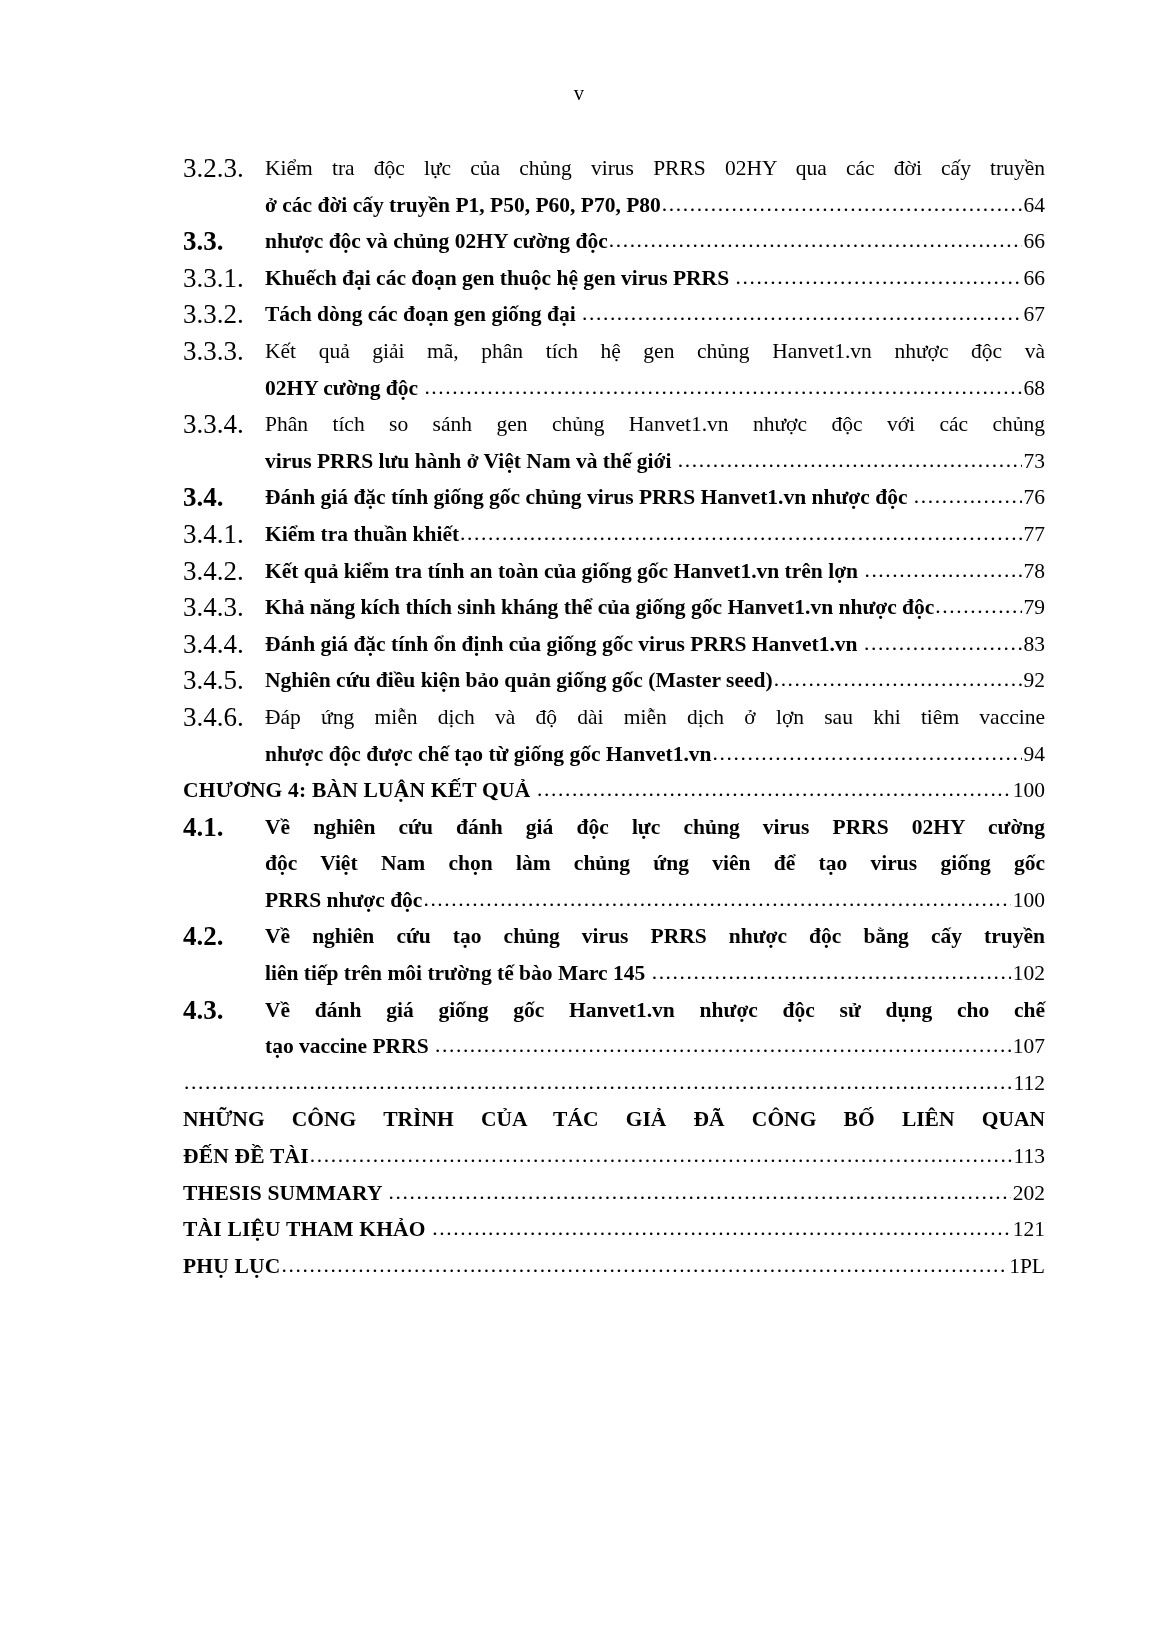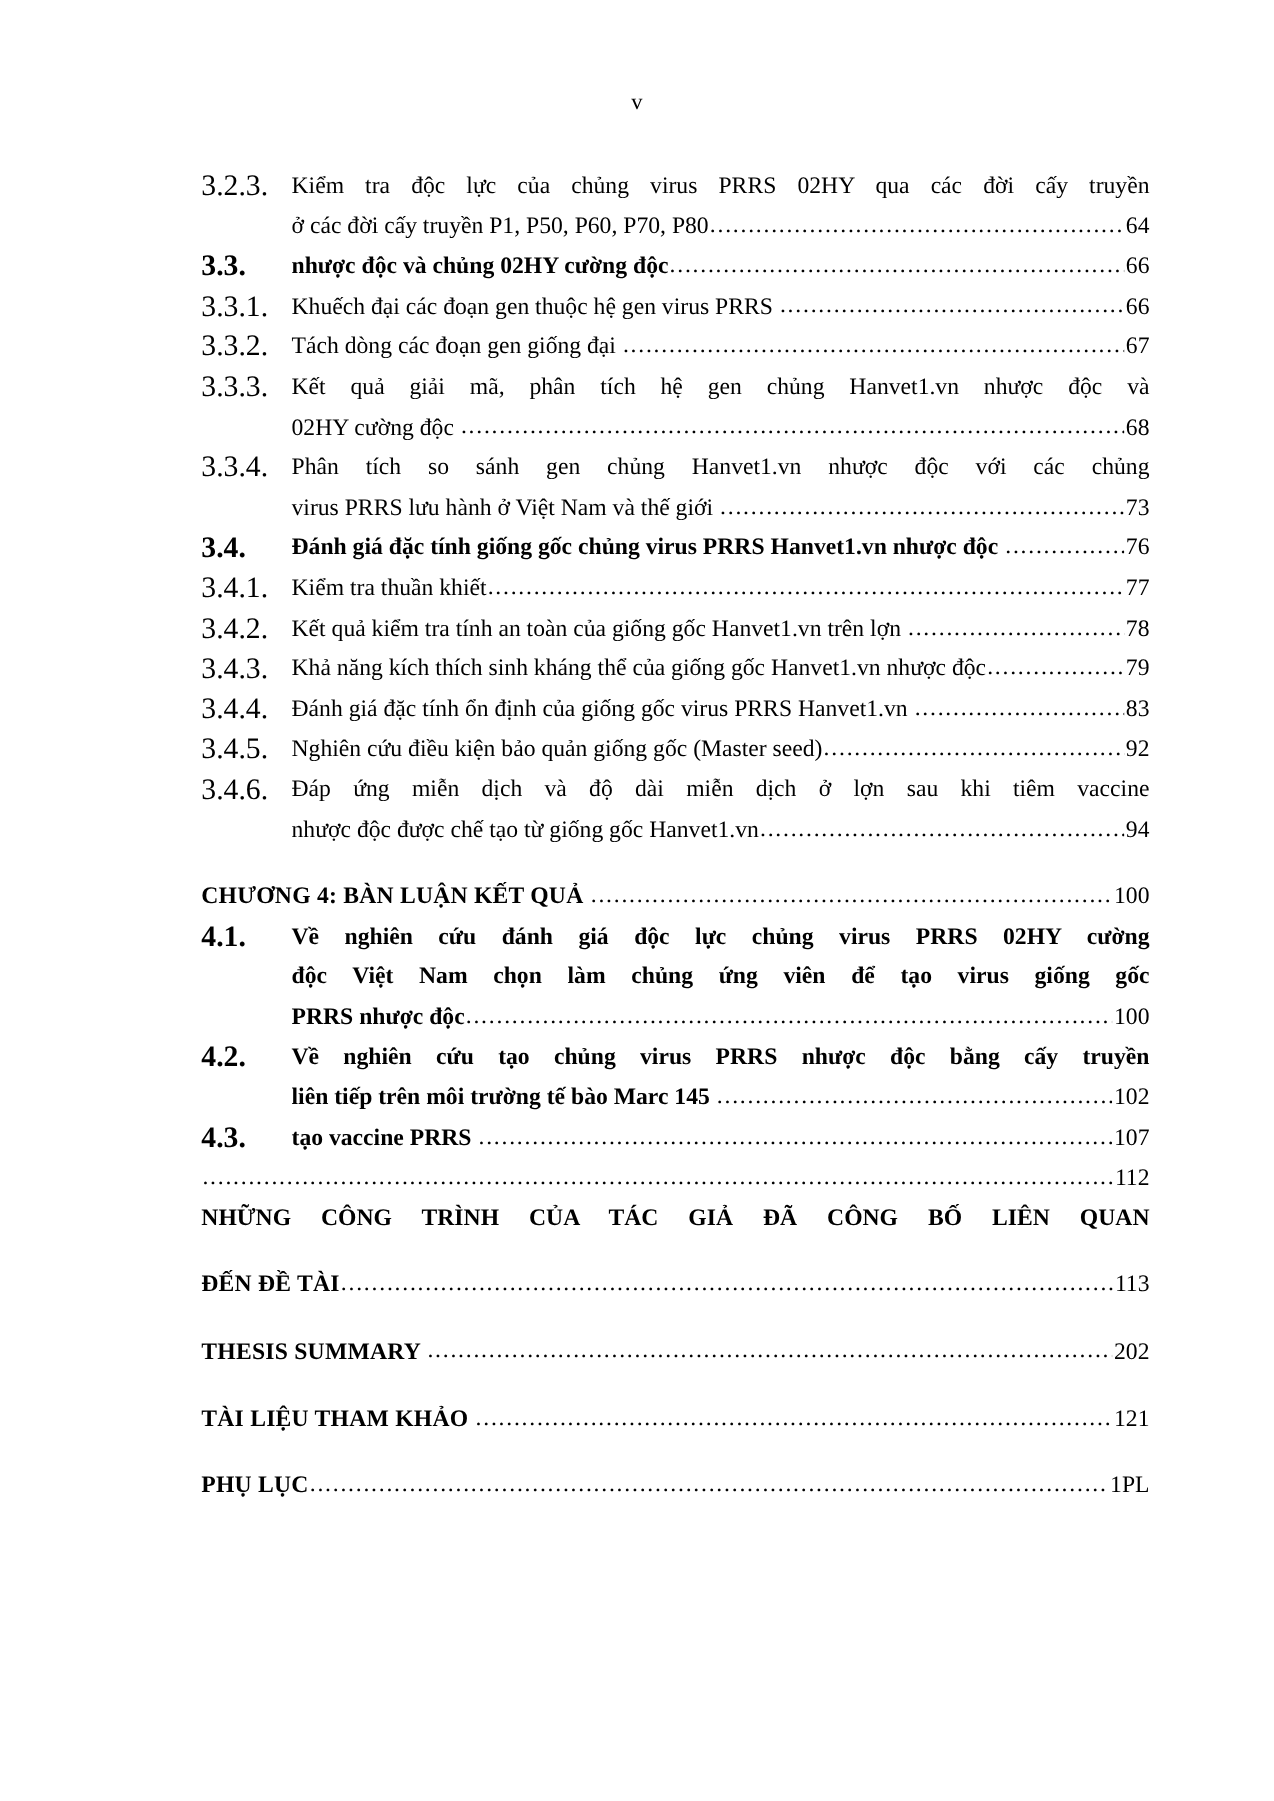--- a/index.html
+++ b/index.html
@@ -83,20 +83,21 @@
   
   .ln.last {
     display: flex;
     align-items: baseline;
     white-space: nowrap;
     width: 100%;
   }
   .ttl {
     flex: 0 0 auto;
     white-space: pre;
+    font-weight: bold;
   }
   .leader {
     flex: 1 1 auto;
     overflow: hidden;
     white-space: nowrap;
     margin: 0 1px 0 1px;
     letter-spacing: 1.6px;
     font-size: 21.5px;
     line-height: 1;
     font-weight: normal;
@@ -105,21 +106,21 @@
   }
   .pg {
     flex: 0 0 auto;
     white-space: pre;
     text-align: left;
     font-weight: normal;
     padding-left: 1px;
   }
   .entry.bold .pg { font-weight: normal; }
   
-  .caps .ttl { letter-spacing: .2px; margin-top: 24px; }
+  .caps .ttl { letter-spacing: .2px; }
 </style>
 </head>
 <body>
 
 <div class="page">
 
   <div class="folio">v</div>
 
   <div class="toc" id="toc-root">
       <div class="entry"><span class="num">3.2.3.</span><span class="body"><span class="lines"><span class="ln just">Kiểm tra độc lực của chủng virus PRRS 02HY qua các đời cấy truyền</span><span class="ln last">
@@ -195,21 +196,21 @@
       <div class="entry bold"><span class="num">4.1.</span><span class="body"><span class="lines"><span class="ln just">Về nghiên cứu đánh giá độc lực chủng virus PRRS 02HY cường</span><span class="ln just">độc Việt Nam chọn làm chủng ứng viên để tạo virus giống gốc</span><span class="ln last">
               <span class="ttl">PRRS nhược độc</span>
               <span class="leader">................................................................................................................................................................................................................................................................................................................................................................................................................</span>
               <span class="pg">100</span>
             </span></span></span></div>
       <div class="entry bold"><span class="num">4.2.</span><span class="body"><span class="lines"><span class="ln just">Về nghiên cứu tạo chủng virus PRRS nhược độc bằng cấy truyền</span><span class="ln last">
               <span class="ttl">liên tiếp trên môi trường tế bào Marc 145 </span>
               <span class="leader">................................................................................................................................................................................................................................................................................................................................................................................................................</span>
               <span class="pg">102</span>
             </span></span></span></div>
-      <div class="entry bold"><span class="num">4.3.</span><span class="body"><span class="lines"><span class="ln last">
+      <div class="entry bold"><span class="num">4.3.</span><span class="body"><span class="lines"><span class="ln just">Về đánh giá giống gốc Hanvet1.vn nhược độc sử dụng cho chế</span><span class="ln last">
               <span class="ttl">tạo vaccine PRRS </span>
               <span class="leader">................................................................................................................................................................................................................................................................................................................................................................................................................</span>
               <span class="pg">107</span>
             </span></span></span></div>
       <div class="entry bold caps full"><span class="body"><span class="lines"><span class="ln last">
               <span class="leader">................................................................................................................................................................................................................................................................................................................................................................................................................</span>
               <span class="pg">112</span>
             </span></span></span></div>
       <div class="entry bold caps full"><span class="body"><span class="lines"><span class="ln just">NHỮNG CÔNG TRÌNH CỦA TÁC GIẢ ĐÃ CÔNG BỐ LIÊN QUAN</span><span class="ln last">
               <span class="ttl">ĐẾN ĐỀ TÀI</span>

